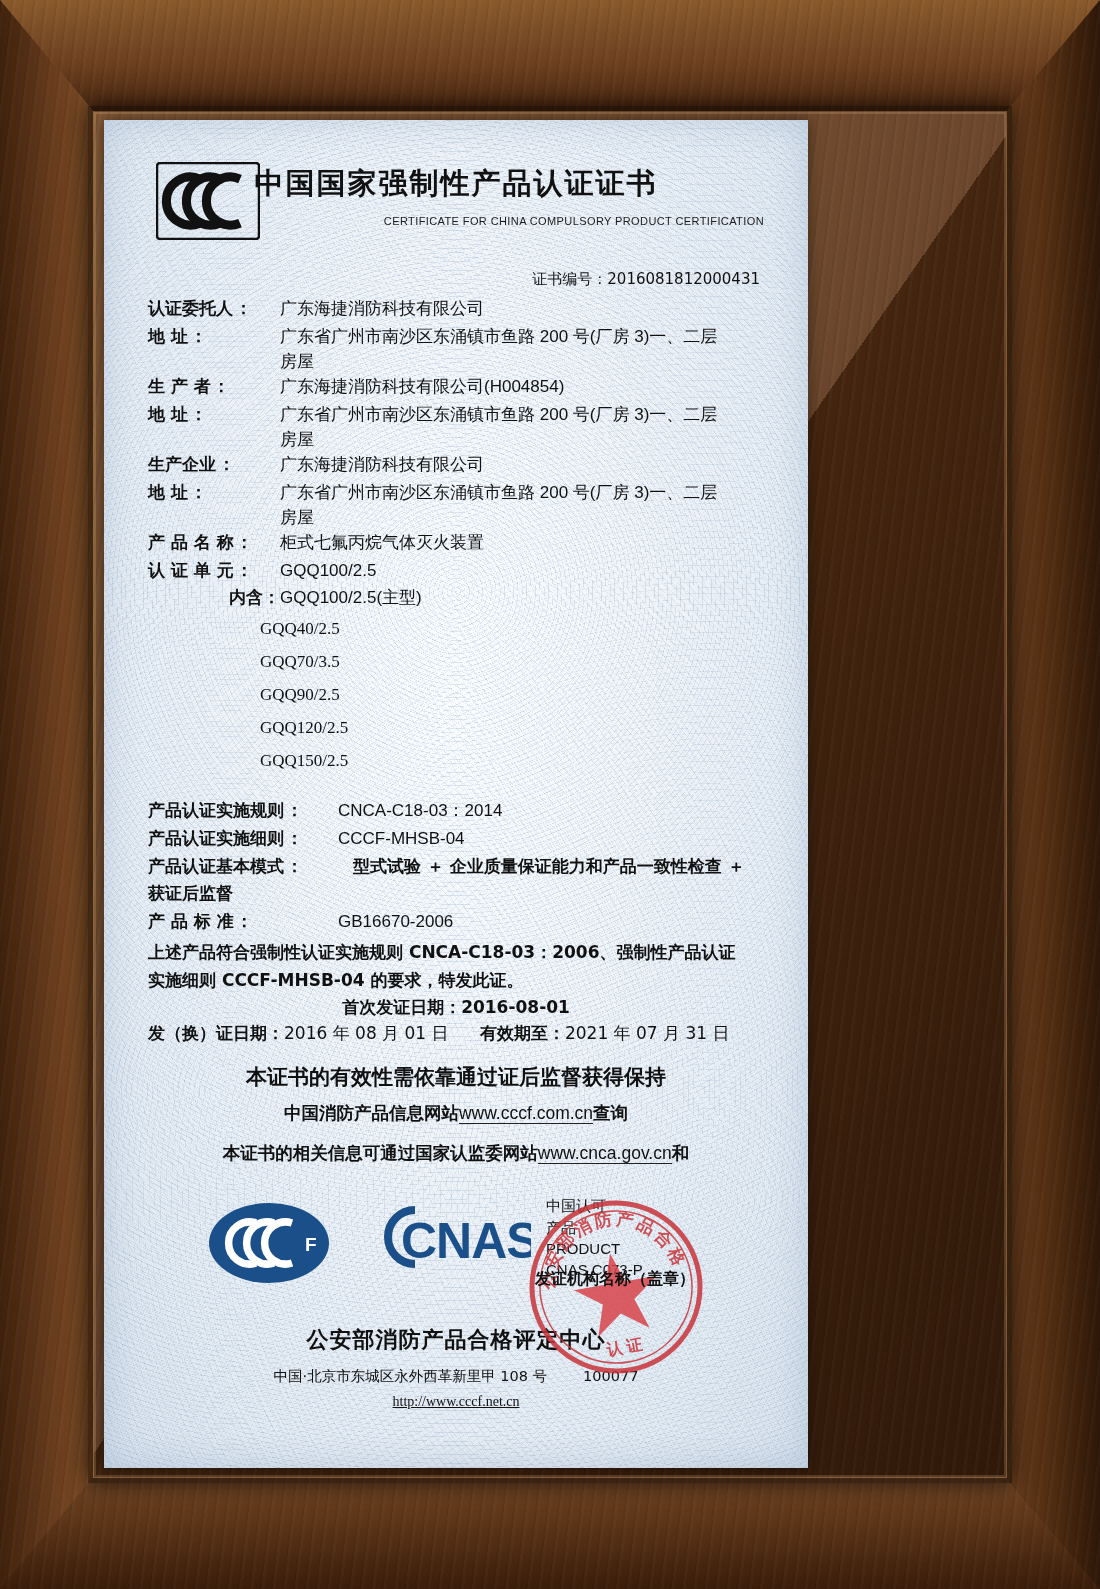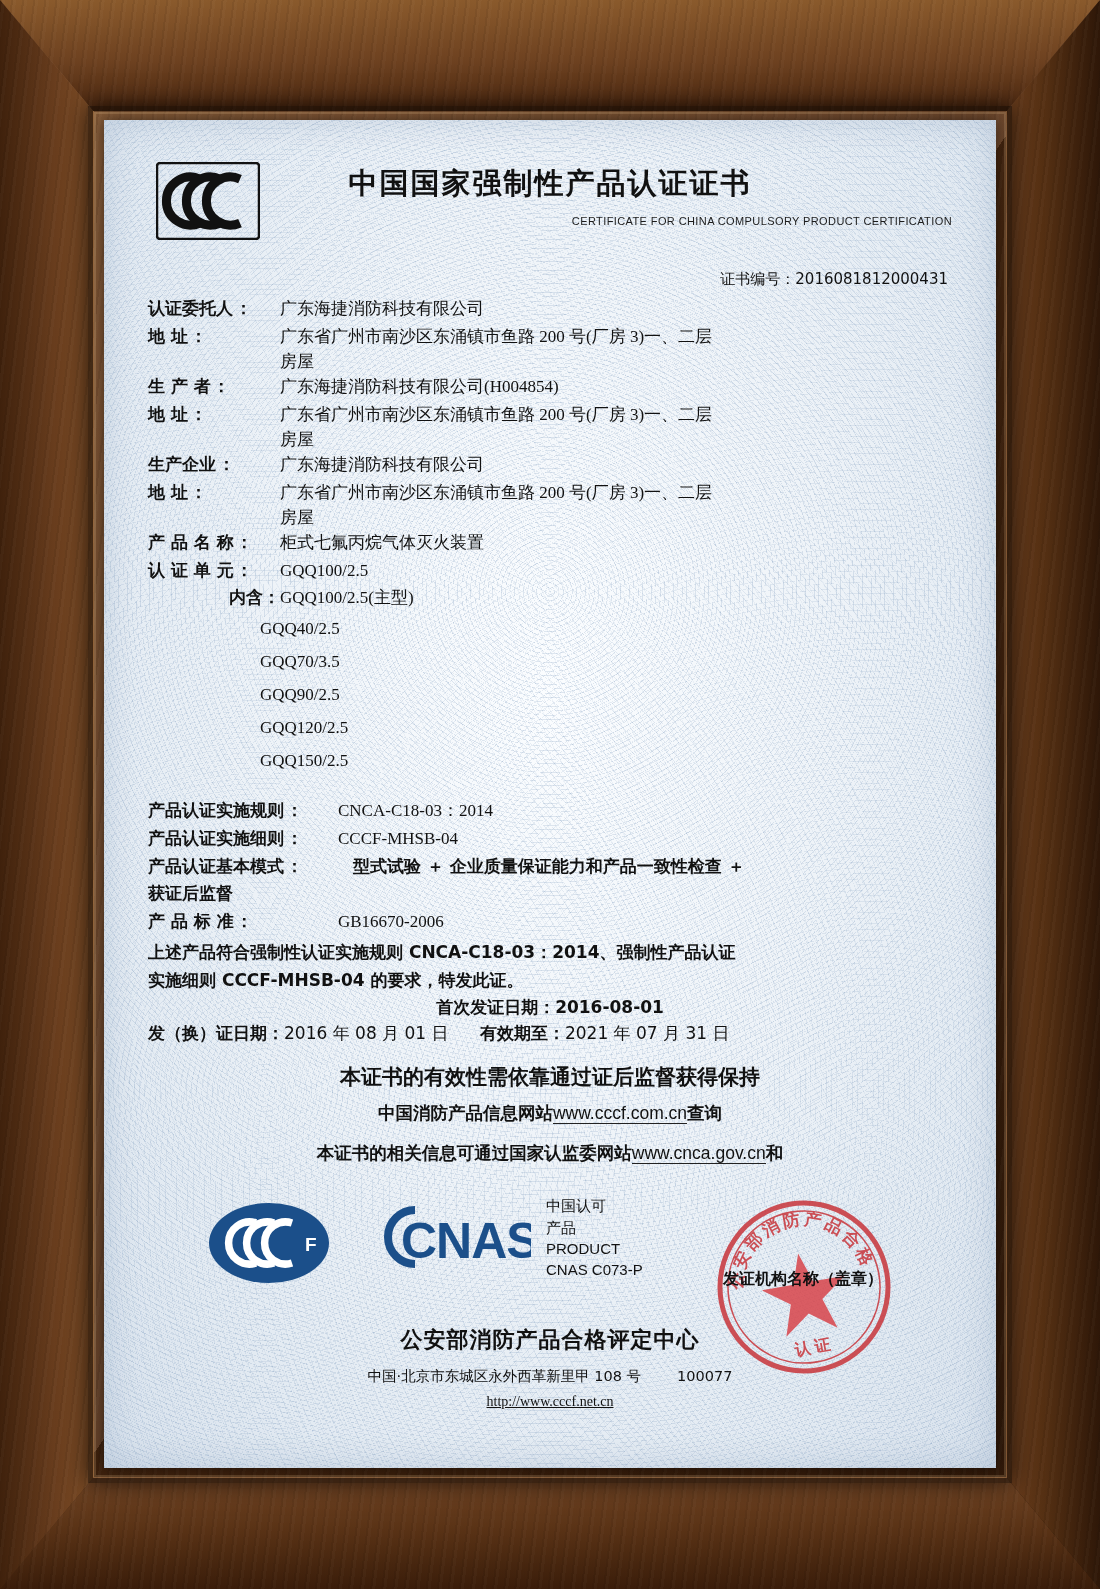--- a/index.html
+++ b/index.html
@@ -54,21 +54,21 @@
     pointer-events:none;
   }
   .frame-inner-bevel{
     position:absolute; left:88px; top:106px; width:924px; height:1377px;
     border:5px solid rgba(0,0,0,.45);
     box-shadow: inset 0 0 0 3px rgba(255,214,160,.18), 0 0 22px rgba(0,0,0,.65);
   }
 
   
   .cert {
-    position:absolute; left:104px; top:120px; width:892px; height:1348px;
+    position:absolute; left:104px; top:120px; width:704px; height:1348px;
     background:
       radial-gradient(ellipse at 50% 42%, #fbfdff 0%, #eef3f8 45%, #e2eaf2 78%, #d7e1ec 100%);
     box-shadow:0 0 14px rgba(0,0,0,.5);
     overflow:hidden;
   }
   
   .cert::before{
     content:""; position:absolute; inset:0;
     background-image:
       repeating-radial-gradient(circle at 50% 35%, rgba(120,150,185,.22) 0 0.6px, rgba(255,255,255,0) 0.6px 4.4px),
@@ -107,21 +107,21 @@
   
   .rows{ margin-top:6px; font-size:17px; color:#111; }
   .row{ display:flex; align-items:flex-start; line-height:1.62; }
   .lbl{
     width:132px; flex:0 0 132px; font-weight:bold;
     font-family:"DejaVu Sans", sans-serif; letter-spacing:0px;
     display:flex; justify-content:space-between;
   }
   .lbl.tight{ display:block; }
   .lbl .colon{ margin-left:2px; }
-  .val{ flex:1; font-family:Liberation Serif, serif; }
+  .val{ flex:1; font-family:Liberation Sans, sans-serif; }
   .indent{ margin-left:132px; }
   .sub{ margin-left:112px; font-family:"Liberation Serif", serif; line-height:1.95; }
   .unit-label{ width:132px; flex:0 0 132px; text-align:right; padding-right:0; font-weight:bold; font-family:"DejaVu Sans", sans-serif;}
   .bold-cjk{ font-weight:bold; font-family:"DejaVu Sans", sans-serif; }
 
   .para{ font-size:17px; line-height:1.62; color:#111; font-family:"DejaVu Sans", sans-serif; font-weight:bold; }
   .firstdate{ text-align:center; font-weight:bold; font-family:"DejaVu Sans", sans-serif; font-size:17px; margin-top:2px;}
   .issue-row{ font-size:17px; margin-top:3px; font-family:"DejaVu Sans", sans-serif; }
   .issue-row .bold{ font-weight:bold; }
   .valid-note{ text-align:center; font-weight:bold; font-size:21px; margin-top:18px; font-family:"DejaVu Sans", sans-serif;}
@@ -255,21 +255,21 @@
         <div class="lbl tight" style="width:205px;flex:0 0 205px;"><span>产品认证基本模式</span><span class="colon">：</span></div>
         <div class="val bold-cjk">型式试验 ＋ 企业质量保证能力和产品一致性检查 ＋</div>
       </div>
       <div class="bold-cjk" style="font-size:17px;line-height:1.62;">获证后监督</div>
 
       <div class="row">
         <div class="lbl tight" style="width:190px;flex:0 0 190px;"><span>产 品 标 准</span><span class="colon">：</span></div>
         <div class="val">GB16670-2006</div>
       </div>
 
-      <div class="para" style="margin-top:4px;">上述产品符合强制性认证实施规则 CNCA-C18-03：2014、强制性产品认证</div>
+      <div class="para" style="margin-top:4px;">上述产品符合强制性认证实施规则 CNCA-C18-03：2006、强制性产品认证</div>
       <div class="para">实施细则 CCCF-MHSB-04 的要求，特发此证。</div>
 
       <div class="firstdate">
         <span>首次发证日期：</span><span>2016-08-01</span>
       </div>
 
       <div class="issue-row">
         <span class="bold">发（换）证日期：</span><span>2016 年 08 月 01 日</span>
         <span class="bold" style="margin-left:26px;">有效期至：</span><span>2021 年 07 月 31 日</span>
       </div>

